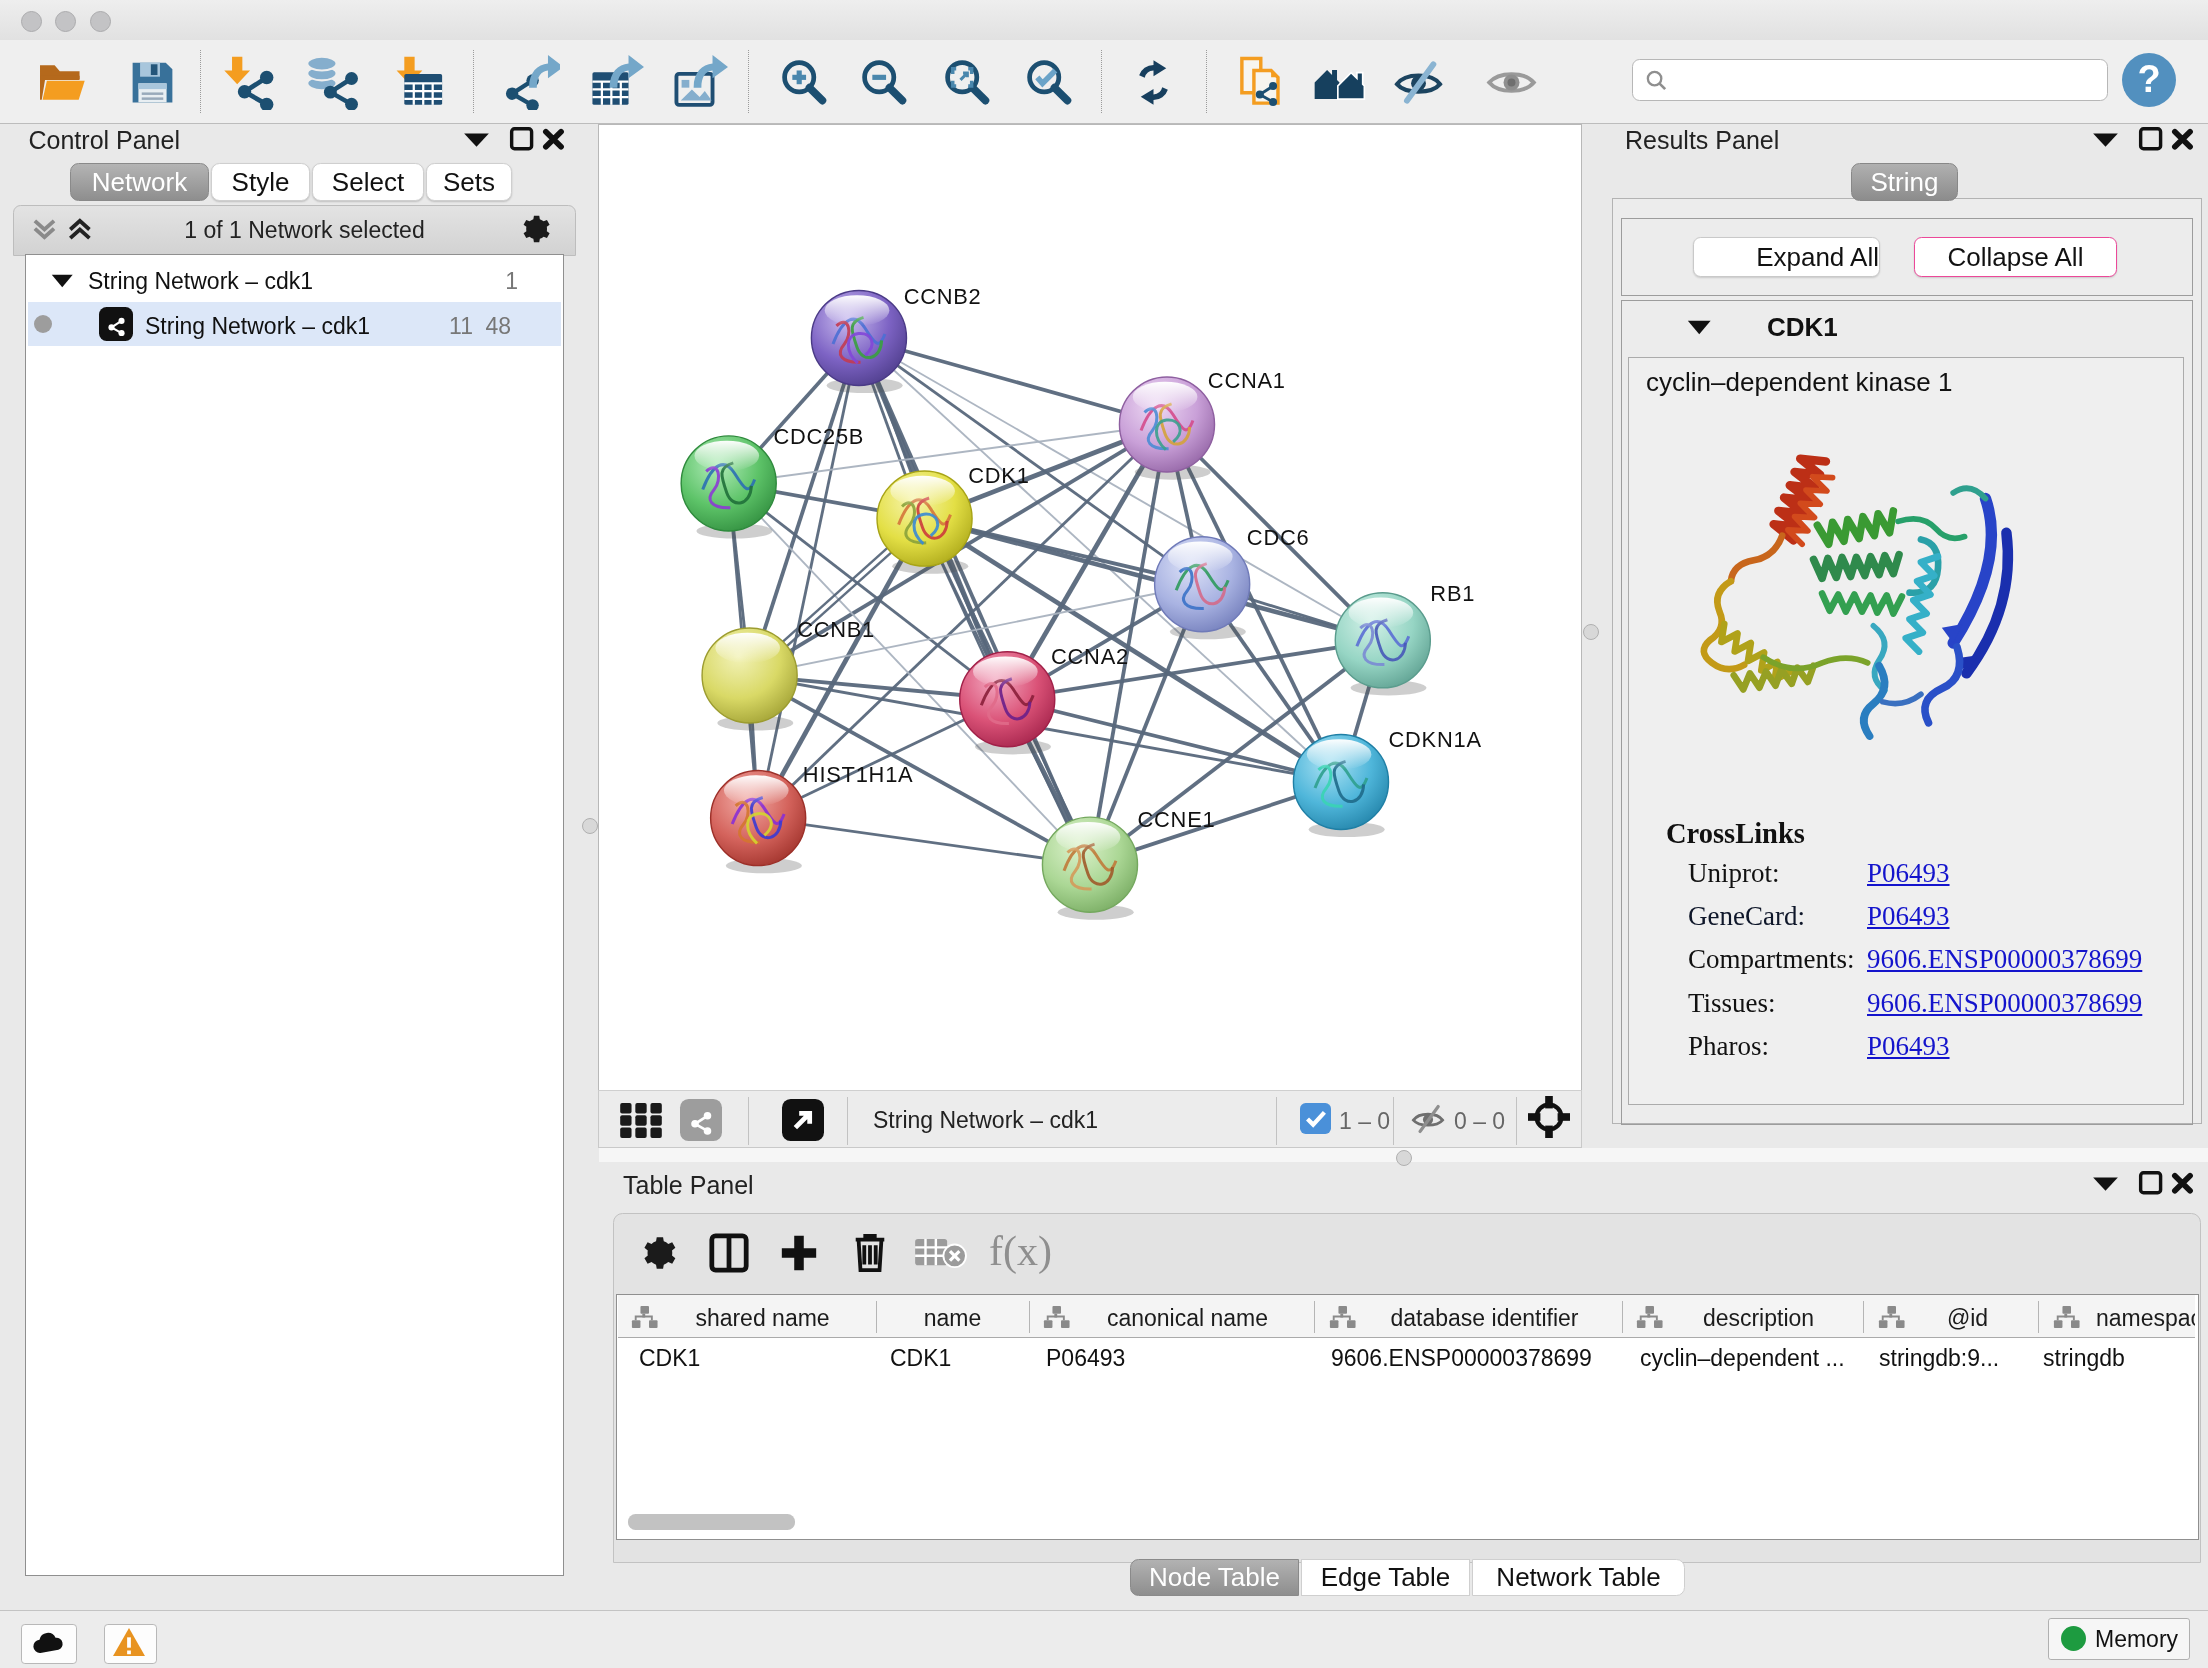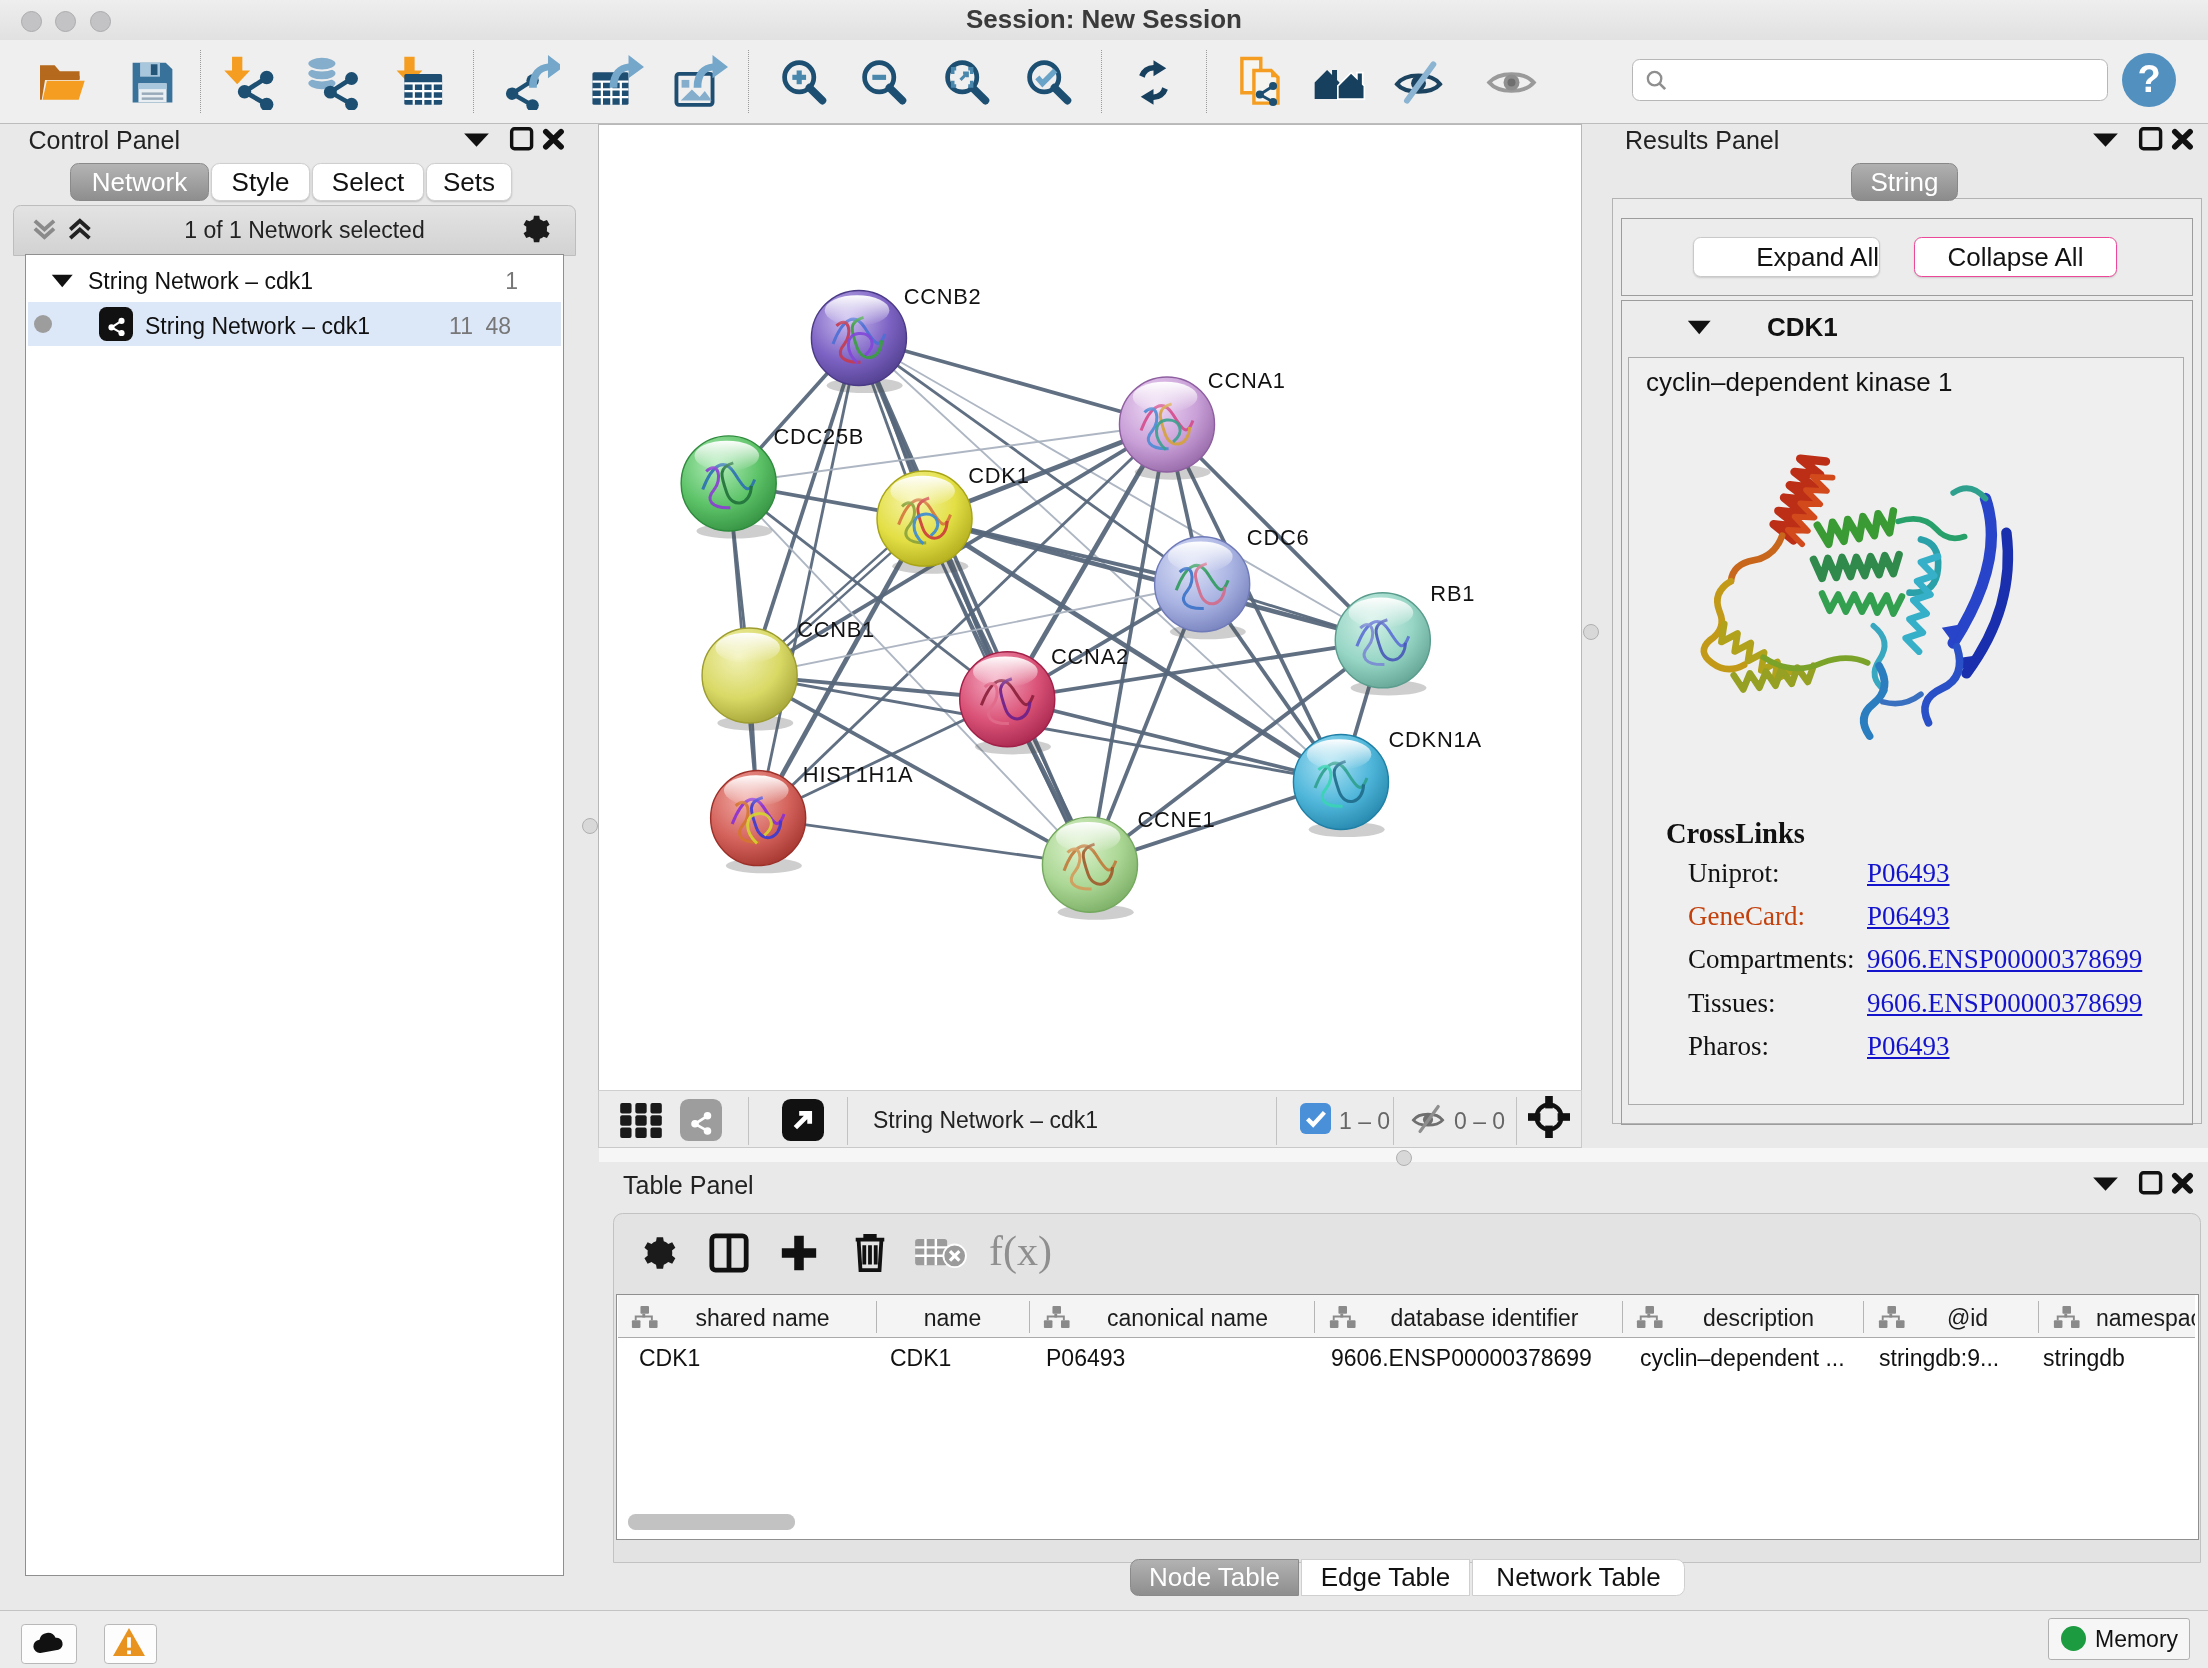--- a/index.html
+++ b/index.html
@@ -6,21 +6,20 @@
 .abs{position:absolute}
 .serif{font-family:"Liberation Serif",serif}
 .serifi{font-family:"Liberation Serif",serif;}
 </style></head>
 <body>
 
 <div class="abs" style="left:0;top:0;width:2208px;height:40px;background:linear-gradient(#eeeeee,#e1e1e1);border-bottom:1px solid #c6c6c6">
  <div class="abs" style="left:21px;top:10.5px;width:19px;height:19px;border-radius:50%;background:#c3c3c5;border:1px solid #ababad"></div>
  <div class="abs" style="left:55px;top:10.5px;width:19px;height:19px;border-radius:50%;background:#c3c3c5;border:1px solid #ababad"></div>
  <div class="abs" style="left:90px;top:10.5px;width:19px;height:19px;border-radius:50%;background:#c3c3c5;border:1px solid #ababad"></div>
- <div class="abs" style="left:0;top:3.8px;width:2208px;text-align:center;font-size:26px;font-weight:600;color:#3a3a3a">Session: New Session</div>
 </div>
 <div class="abs" style="left:0;top:40px;width:2208px;height:83px;background:#efefef;border-bottom:1.9px solid #bcbcbc">
 <svg class="abs" style="left:34px;top:15px" width="55" height="55" viewBox="0 0 64 64">
       <path d="M7 12 h17 l6 7 h23 v10 H7z" fill="#b5691c"></path>
       <path d="M7 52 V24 h46 v4 h-40 l-4 24z" fill="#b5691c"></path>
       <path d="M10 52 l5 -22 h44 l-7 22z" fill="#f49d20"></path>
     </svg>
 <svg class="abs" style="left:126px;top:16px" width="53" height="53" viewBox="0 0 64 64">
       <path d="M8 8 H48 l8 8 V56 H8z" fill="#38719a"></path>
       <rect x="17" y="8" width="24" height="17" fill="#a8c6dc"></rect>
@@ -542,21 +541,21 @@
 <path d="M310 240 l-10 -16 22 -3 z" fill="#1a2fae" stroke="none"></path>
 <path d="M300 212 q10 32 -16 44 q-26 12 -14 36" stroke="#2a50c8" stroke-width="8"></path>
 <path d="M218 232 q14 24 -6 40 q-18 14 -4 34" stroke="#2a7ec0" stroke-width="8"></path>
 <path d="M330 56 q-16 -18 -34 -6" stroke="#2fa08e" stroke-width="6"></path>
 <path d="M262 262 q-18 14 -40 8" stroke="#3a70c0" stroke-width="6"></path>
 </g>
   </svg>
 <div class="abs serif" style="left:1666px;top:818px;font-size:28.5px;font-weight:bold;color:#111">CrossLinks</div>
 <div class="abs serif" style="left:1688px;top:858px;font-size:27px;color:#111">Uniprot:</div>
 <div class="abs serif" style="left:1867px;top:858px;font-size:27px;color:#1414cc;text-decoration:underline">P06493</div>
-<div class="abs serif" style="left:1688px;top:901px;font-size:27px;color:#c2410c">GeneCard:</div>
+<div class="abs serif" style="left:1688px;top:901px;font-size:27px;color:#0f172a">GeneCard:</div>
 <div class="abs serif" style="left:1867px;top:901px;font-size:27px;color:#1414cc;text-decoration:underline">P06493</div>
 <div class="abs serif" style="left:1688px;top:944px;font-size:27px;color:#111">Compartments:</div>
 <div class="abs serif" style="left:1867px;top:944px;font-size:27px;color:#1414cc;text-decoration:underline">9606.ENSP00000378699</div>
 <div class="abs serif" style="left:1688px;top:988px;font-size:27px;color:#111">Tissues:</div>
 <div class="abs serif" style="left:1867px;top:988px;font-size:27px;color:#1414cc;text-decoration:underline">9606.ENSP00000378699</div>
 <div class="abs serif" style="left:1688px;top:1031px;font-size:27px;color:#111">Pharos:</div>
 <div class="abs serif" style="left:1867px;top:1031px;font-size:27px;color:#1414cc;text-decoration:underline">P06493</div>
 <div class="abs" style="left:623px;top:1171px;font-size:25px;color:#222">Table Panel</div>
 <svg class="abs" style="left:2091px;top:1169px" width="105" height="28.5" viewBox="0 0 110 30">
     <path d="M2 9 h26 l-13 14z" fill="#111"></path>

